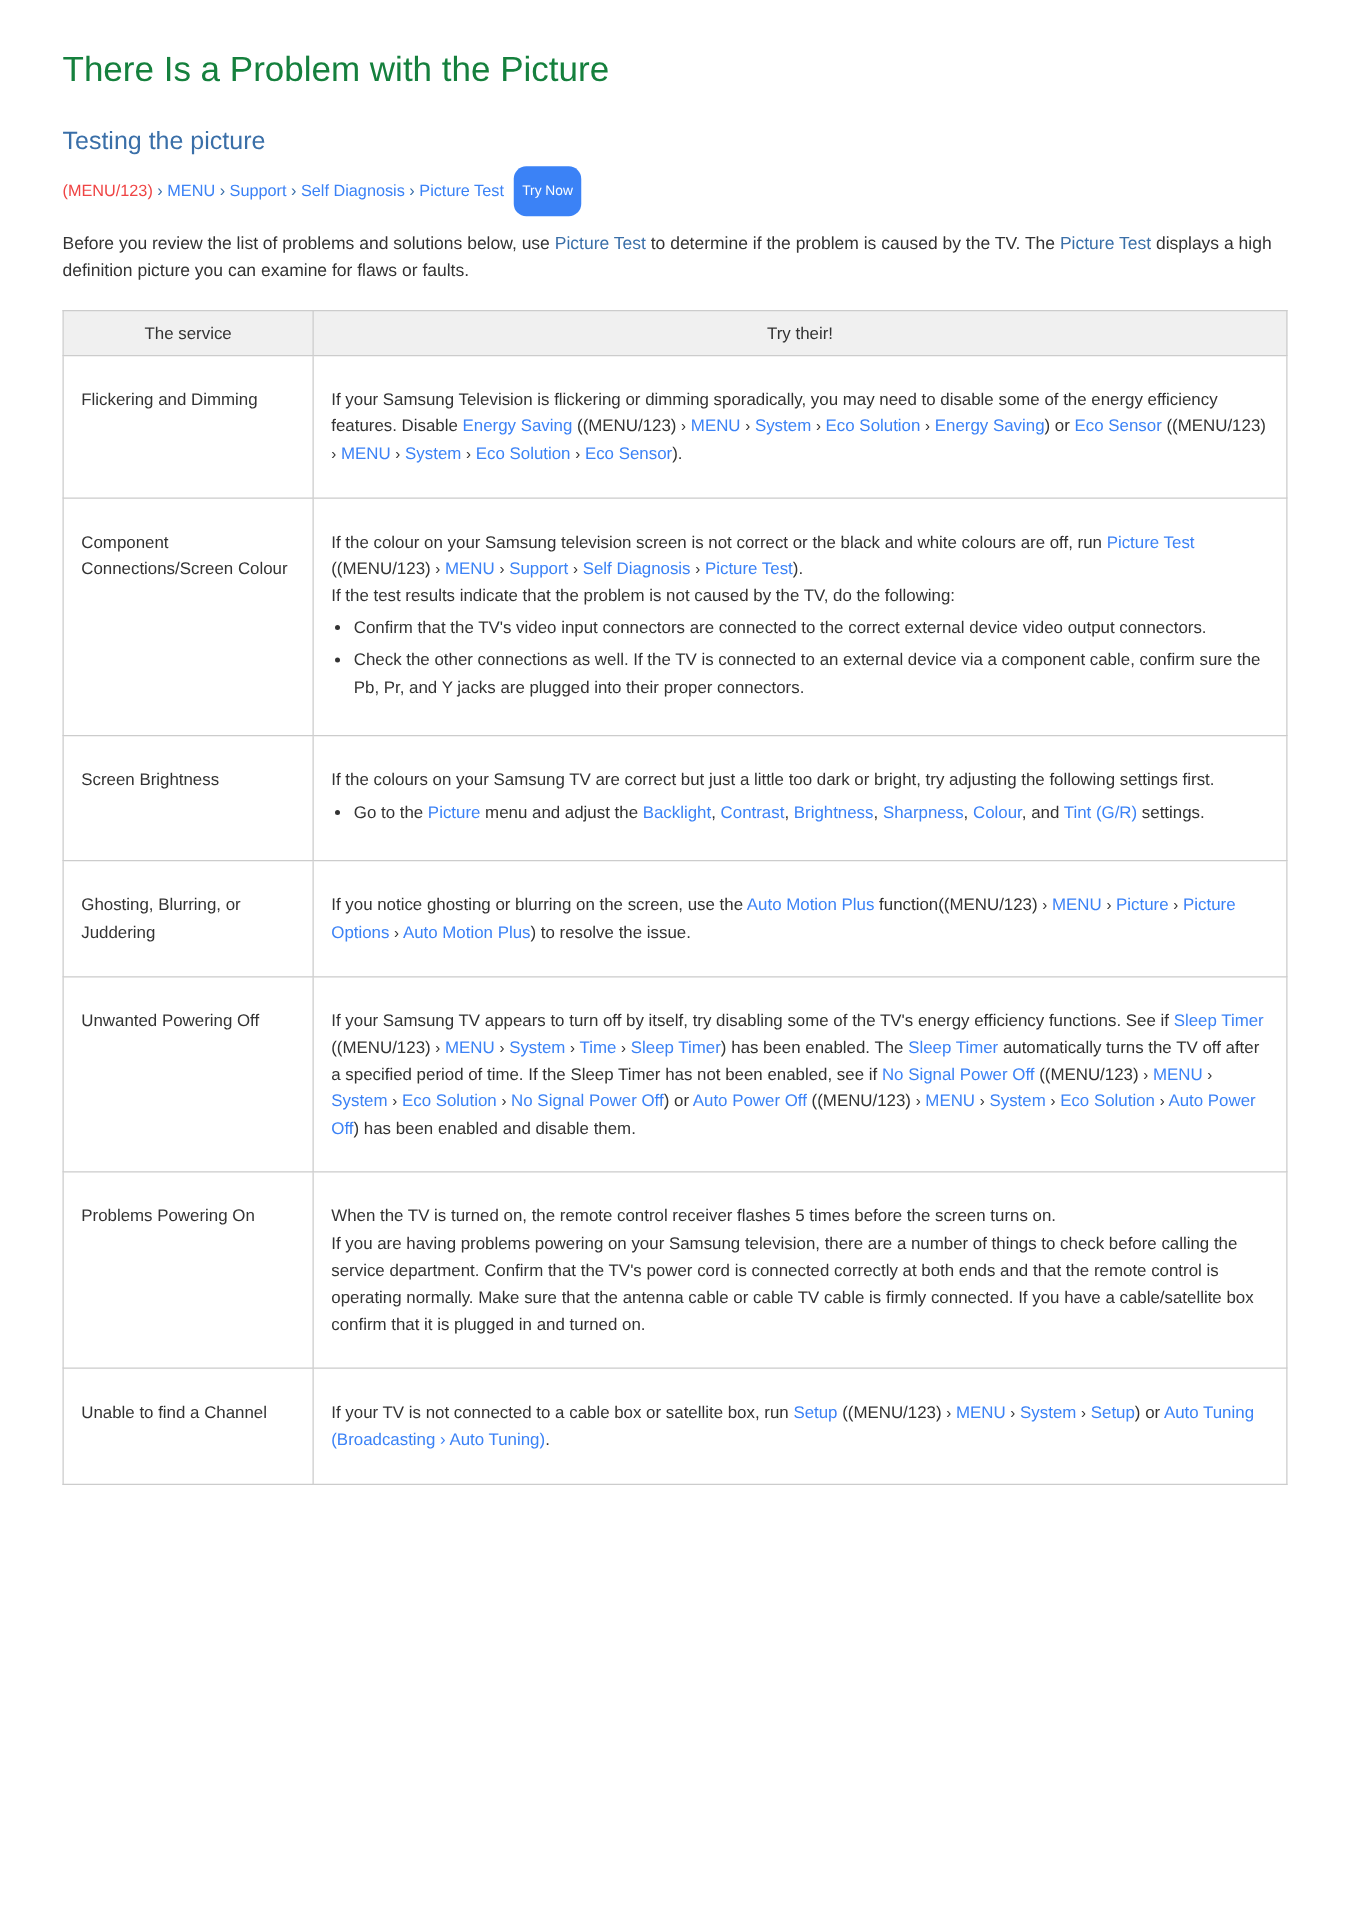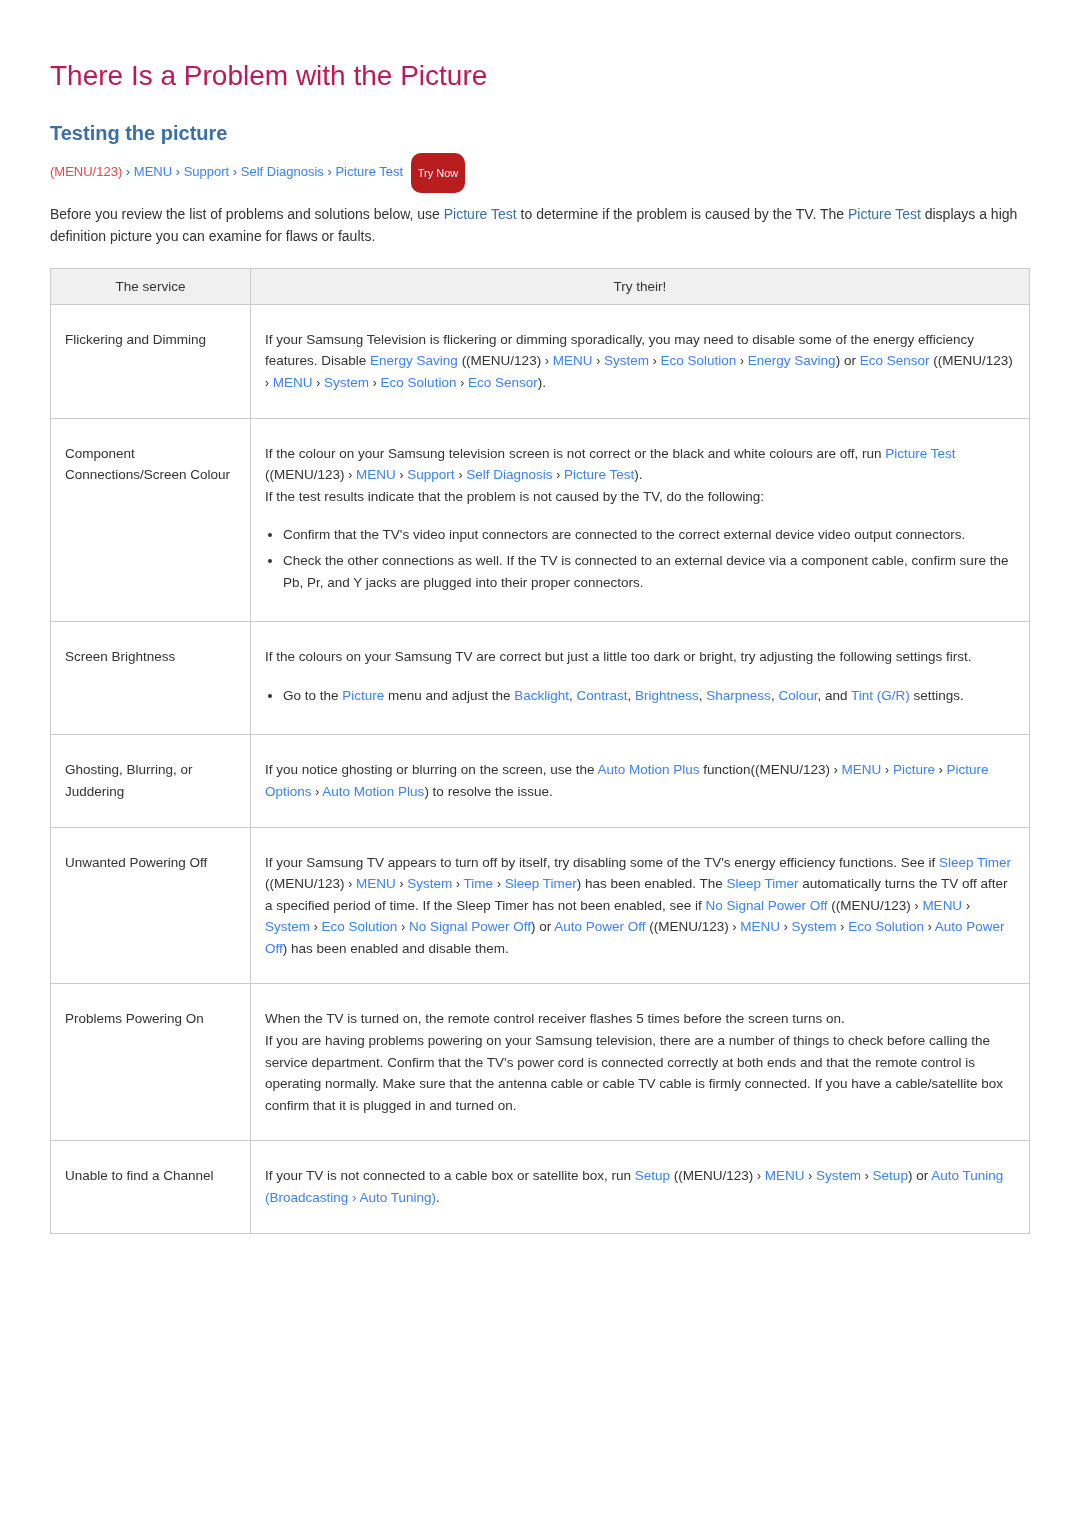--- a/index.html
+++ b/index.html
@@ -7,42 +7,41 @@
       font-family: Arial, sans-serif;
       font-size: 14px;
       color: #333;
       background: #fff;
       padding: 40px 50px;
       max-width: 1080px;
     }
     h1 {
       font-size: 28px;
       font-weight: 500;
-      color: #be185d;
+      color: #15803d;
       margin-bottom: 30px;
       border-bottom: none;
-      margin-top: 20px;
     }
     h2 {
       font-size: 20px;
-      font-weight: 700;
+      font-weight: 400;
       color: #3a6fa8;
       margin-bottom: 8px;
     }
     .breadcrumb {
       font-size: 13px;
       color: #3a6fa8;
       margin-bottom: 10px;
     }
     .breadcrumb span.black {
       color: #ef4444;
     }
     .try-now-badge {
       display: inline-block;
-      background-color: #b91c1c;
+      background-color: #3b82f6;
       color: #fff;
       font-size: 11px;
       padding: 14px 7px;
       border-radius: 10px;
       margin-left: 4px;
       vertical-align: middle;
     }
     .intro-text {
       font-size: 14px;
       color: #333;
@@ -76,21 +75,21 @@
       color: #333;
       font-weight: 400;
     }
     tbody tr td:last-child {
       color: #333;
       border-radius: 23px;
     }
     .blue { color: #3b82f6; }
     ul.bullets {
       margin-left: 18px;
-      margin-top: 17px;
+      margin-top: 4px;
     }
     ul.bullets li {
       list-style-type: disc;
       margin-bottom: 4px;
     }
     .chevron {
       display: inline;
       color: #333;
       font-size: 12px;
     }

